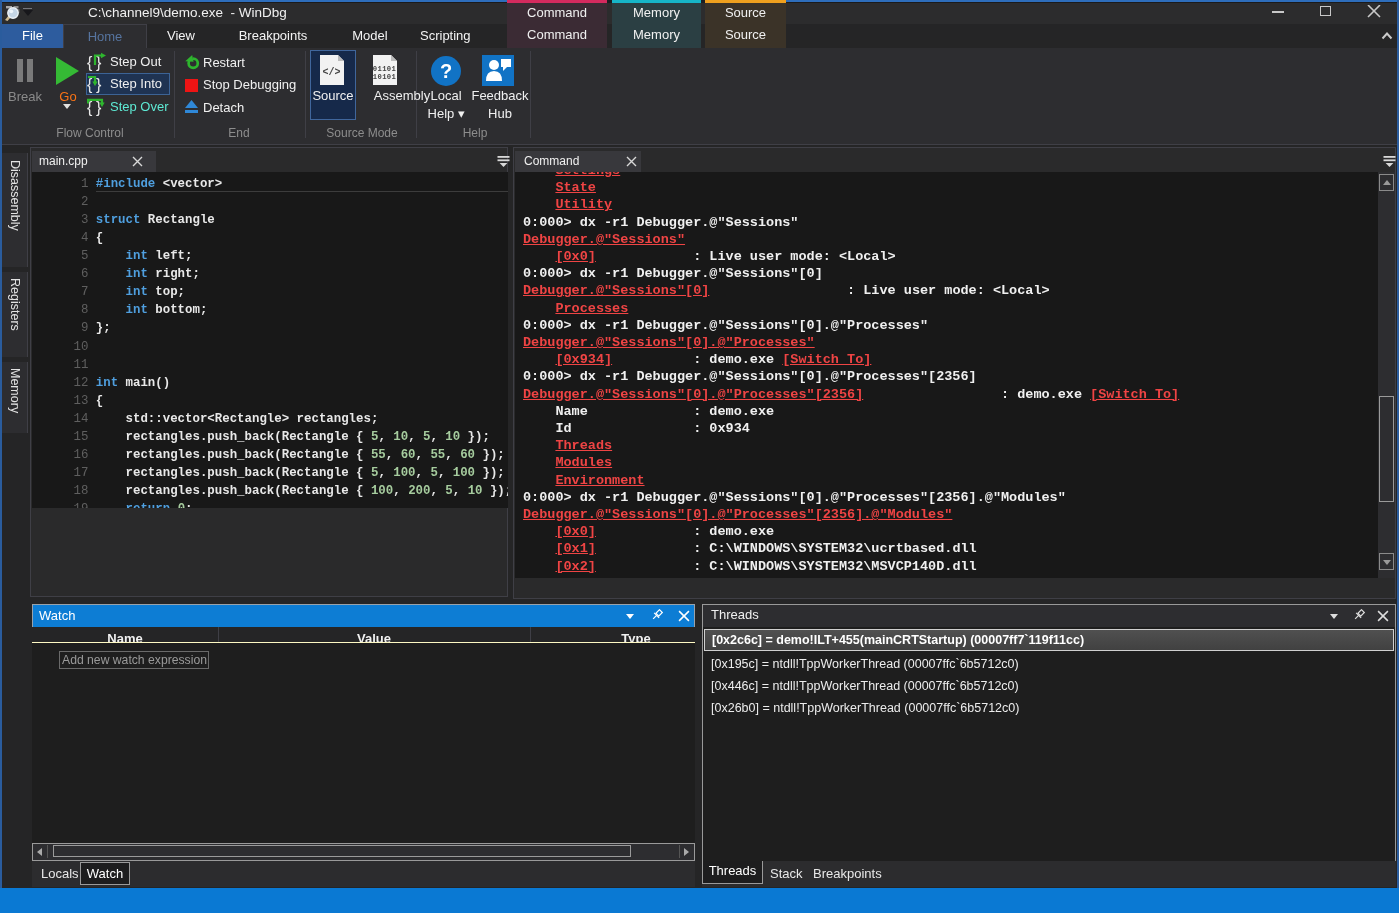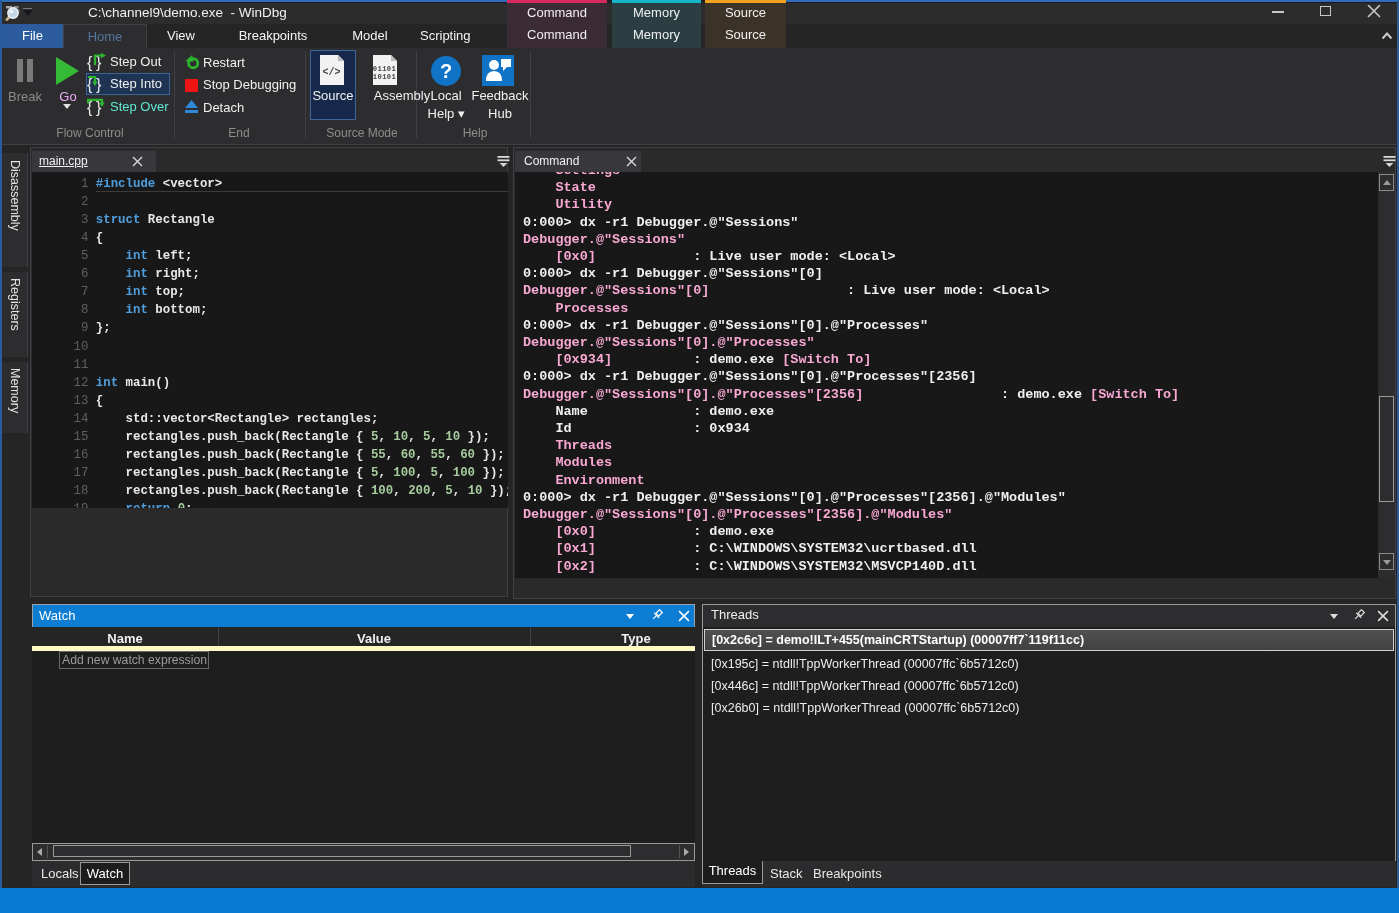--- a/index.html
+++ b/index.html
@@ -1,21 +1,21 @@
 <!DOCTYPE html>
 <html><head>
 <meta charset="utf-8">
 <style>
   html,body{margin:0;padding:0;background:#000;}
   *{box-sizing:border-box;}
   #win{position:relative;width:1399px;height:913px;background:#252526;overflow:hidden;
        font-family:"Liberation Sans",sans-serif;}
   .abs{position:absolute;}
   pre{margin:0;font-family:"Liberation Mono",monospace;}
-  .lnk{color:#f9a8d4;}
+  .lnk{color:#ef4444;text-decoration:underline;}
 </style>
 </head>
 <body>
 <div id="win">
 
   <div class="abs" style="left:0;top:0;width:1399px;height:2px;background:#2e6ebc;"></div>
     <div class="abs" style="left:0;top:2px;width:1399px;height:1px;background:#1b1b1c;"></div>
   <div class="abs" style="left:0;top:0;width:2px;height:913px;background:#2a5c9d;"></div>
   <div class="abs" style="right:0;top:0;width:2px;height:913px;background:#2a5c9d;"></div>
 
@@ -80,21 +80,21 @@
     <div class="abs" style="left:38px;top:78px;width:100px;text-align:center;color:#8d8d8d;font-size:12px;">Flow Control</div>
     <div class="abs" style="left:187px;top:78px;width:100px;text-align:center;color:#8d8d8d;font-size:12px;">End</div>
     <div class="abs" style="left:310px;top:78px;width:100px;text-align:center;color:#8d8d8d;font-size:12px;">Source Mode</div>
     <div class="abs" style="left:423px;top:78px;width:100px;text-align:center;color:#8d8d8d;font-size:12px;">Help</div>
 
     <div class="abs" style="left:15px;top:11px;width:6px;height:23px;background:#7a7a7a;"></div>
     <div class="abs" style="left:25px;top:11px;width:6px;height:23px;background:#7a7a7a;"></div>
     <div class="abs" style="left:0px;top:41px;width:46px;text-align:center;color:#8a8a8a;font-size:13px;">Break</div>
 
     <div class="abs" style="left:54px;top:9px;width:0;height:0;border-top:14px solid transparent;border-bottom:14px solid transparent;border-left:23px solid #35ba35;"></div>
-    <div class="abs" style="left:44px;top:41px;width:44px;text-align:center;color:#f0abfc;font-size:13px;">Go</div>
+    <div class="abs" style="left:44px;top:41px;width:44px;text-align:center;color:#f97316;font-size:13px;">Go</div>
     <div class="abs" style="left:61px;top:56px;width:0;height:0;border-left:4px solid transparent;border-right:4px solid transparent;border-top:5px solid #e0e0e0;"></div>
 
     <div class="abs" style="left:83.5px;top:25px;width:84px;height:21.5px;background:#1f3352;border:1px solid #3c6395;"></div>
     <svg class="abs" style="left:85px;top:4px;" width="22" height="19" viewBox="0 0 22 19">
       <text x="0" y="15.5" font-family="Liberation Sans" font-size="16" fill="#e8e8e8">{</text>
       <text x="9" y="15.5" font-family="Liberation Sans" font-size="16" fill="#e8e8e8">}</text>
       <path d="M8 13 V3.5 H14.5" fill="none" stroke="#2eb52e" stroke-width="2.2"></path>
       <path d="M14 0.8 L19 3.5 L14 6.3 Z" fill="#2eb52e"></path>
     </svg>
     <div class="abs" style="left:108px;top:6px;color:#f0f0f0;font-size:13px;">Step Out</div>
@@ -161,21 +161,21 @@
   </div>
   <div class="abs" style="left:2px;top:272px;width:26px;height:85px;background:#2d2d30;border-right:1px solid #3f3f46;">
     <div style="writing-mode:vertical-rl;color:#e2e2e2;font-size:12.5px;padding:6px 0 0 6px;">Registers</div>
   </div>
   <div class="abs" style="left:2px;top:362px;width:26px;height:71px;background:#2d2d30;border-right:1px solid #3f3f46;">
     <div style="writing-mode:vertical-rl;color:#e2e2e2;font-size:12.5px;padding:6px 0 0 6px;">Memory</div>
   </div>
 
   <div class="abs" style="left:30px;top:147px;width:478px;height:450px;background:#2a2a2b;border:1px solid #3f3f46;">
     <div class="abs" style="left:1px;top:3px;width:124px;height:21px;background:#38383c;color:#f0f0f0;font-size:12px;">
-      <span style="position:absolute;left:7px;top:3px;text-decoration:underline;">main.cpp</span>
+      <span style="position:absolute;left:7px;top:3px;">main.cpp</span>
       <svg style="position:absolute;left:100px;top:5px;" width="11" height="11" viewBox="0 0 11 11">
           <path d="M1 1 L10 10 M10 1 L1 10" stroke="#d8d8d8" stroke-width="1.4"></path>
         </svg>
     </div>
     <svg class="abs" style="left:466px;top:8px;" width="13" height="12" viewBox="0 0 13 12">
       <rect x="0.5" y="0" width="12" height="1.8" fill="#d8d8d8"></rect>
       <rect x="0.5" y="3.4" width="12" height="1.8" fill="#d8d8d8"></rect>
       <path d="M2.6 7 L10.4 7 L6.5 11 Z" fill="#d8d8d8"></path>
     </svg>
     <div class="abs" id="code" style="left:1px;top:24px;width:476px;height:336px;background:#181818;overflow:hidden;">
@@ -267,21 +267,21 @@
           <g transform="rotate(45 7 6)" stroke="#fff" stroke-width="1.2" fill="none">
             <rect x="5" y="0.5" width="4" height="5"></rect>
             <line x1="3.5" y1="6.5" x2="10.5" y2="6.5"></line>
             <line x1="7" y1="6.5" x2="7" y2="11.5"></line>
           </g>
         </svg>
       <svg style="position:absolute;left:645px;top:5px;" width="12" height="12" viewBox="0 0 11 11">
           <path d="M1 1 L10 10 M10 1 L1 10" stroke="#fff" stroke-width="1.4"></path>
         </svg>
     </div>
-    <div class="abs" style="left:0;top:23px;width:663px;height:24px;background:#252526;border-bottom:5px solid #fef9c3;color:#f0f0f0;font-size:13px;font-weight:bold;overflow:hidden;">
+    <div class="abs" style="left:0;top:23px;width:663px;height:16px;background:#252526;border-bottom:1px solid #fef9c3;color:#f0f0f0;font-size:13px;font-weight:bold;overflow:hidden;">
       <div class="abs" style="left:0;top:4px;width:186px;text-align:center;">Name</div>
       <div class="abs" style="left:186px;top:0;width:1px;height:24px;background:#3f3f46;"></div>
       <div class="abs" style="left:186px;top:4px;width:312px;text-align:center;">Value</div>
       <div class="abs" style="left:498px;top:0;width:1px;height:24px;background:#3f3f46;"></div>
       <div class="abs" style="left:498px;top:4px;width:212px;text-align:center;">Type</div>
     </div>
     <div class="abs" style="left:27px;top:47px;width:150px;height:18px;border:1px solid #6a6a6a;color:#9a9a9a;font-size:12.2px;line-height:17px;padding-left:2px;white-space:nowrap;overflow:hidden;">Add new watch expression</div>
 
     <div class="abs" style="left:0;top:239px;width:663px;height:18px;background:#2d2d30;border:1.5px solid #9a9a9a;">
       <div class="abs" style="left:1px;top:1px;width:14px;height:13px;border-right:1px solid #555;"></div>

